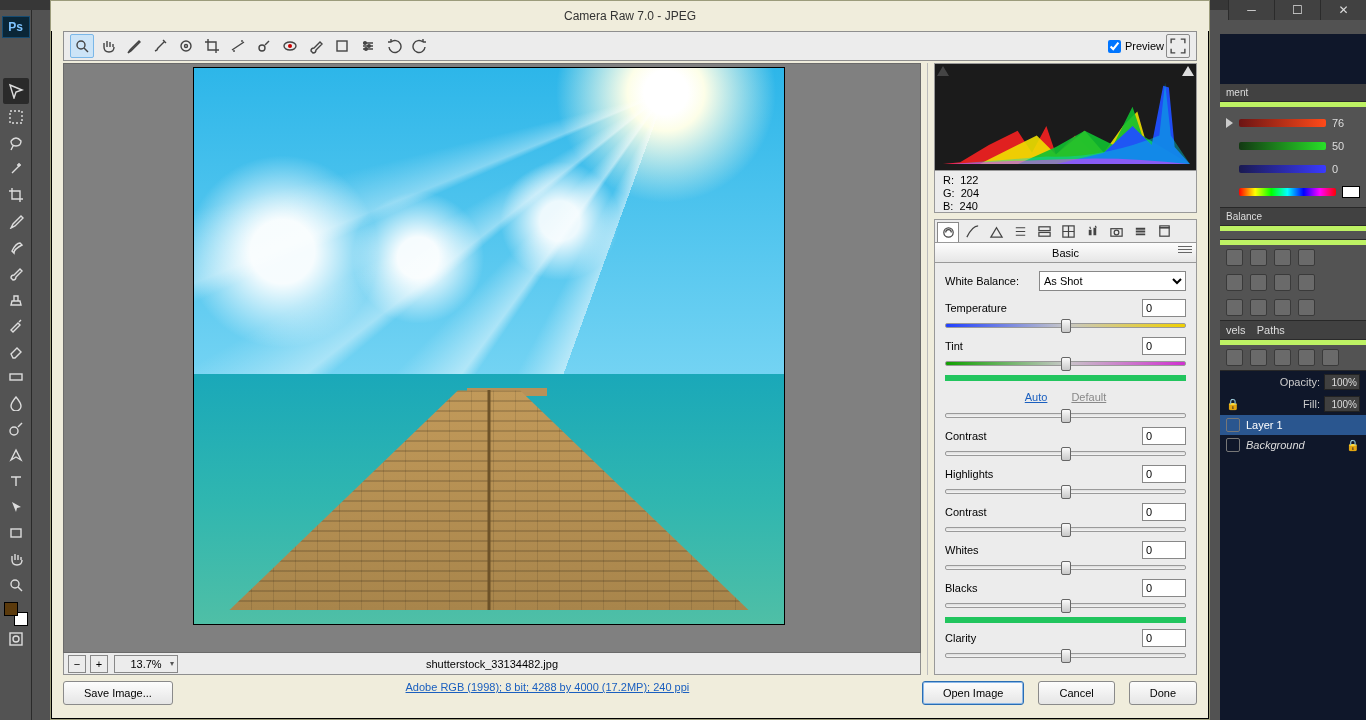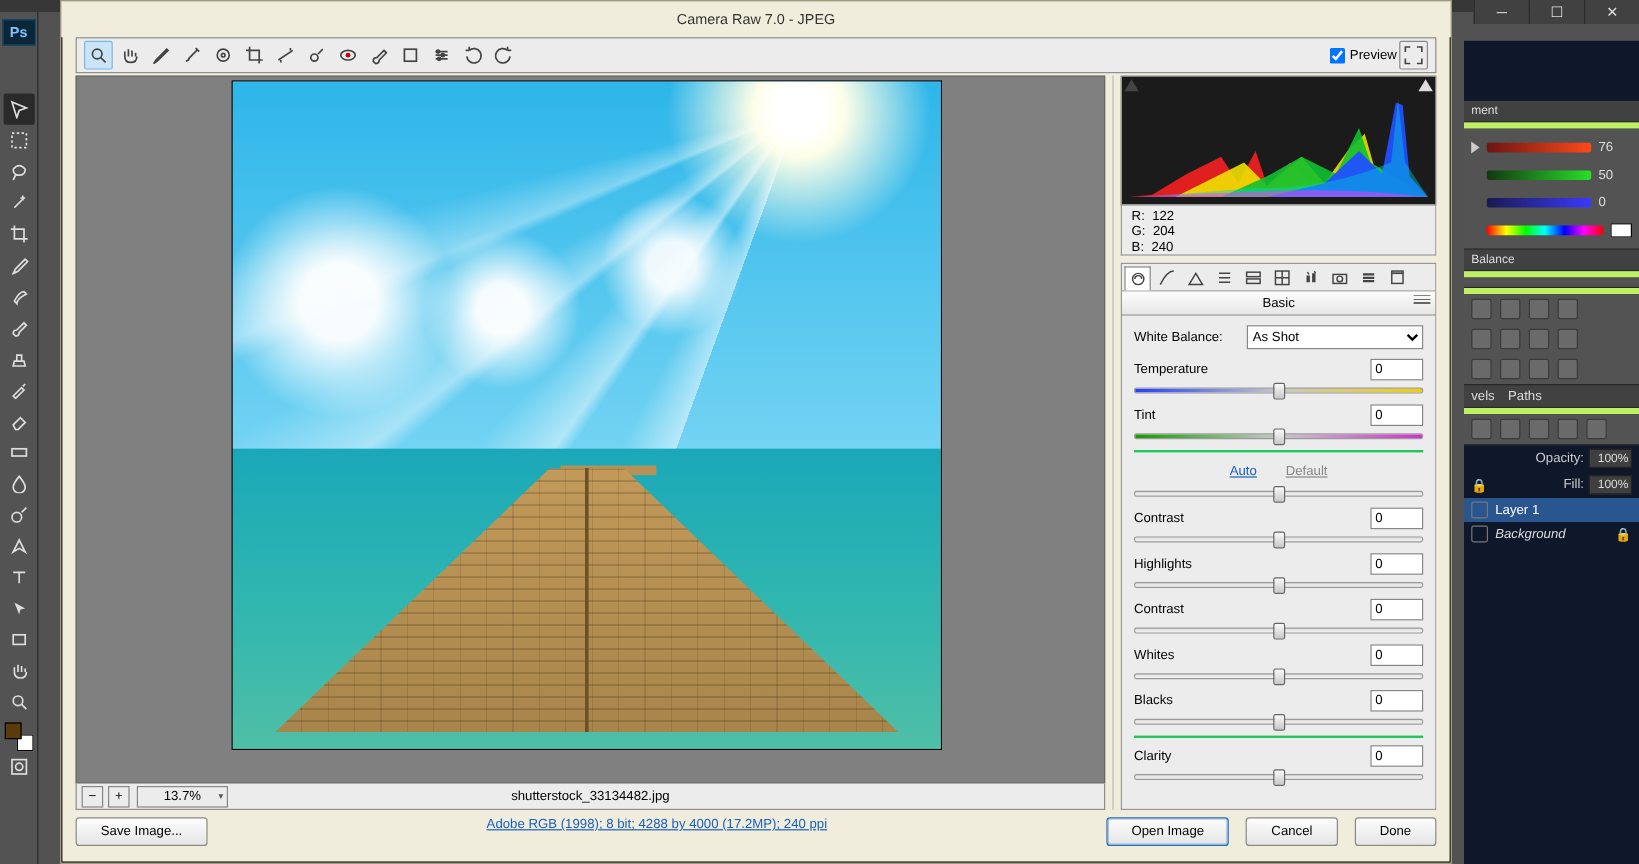--- a/index.html
+++ b/index.html
@@ -82,21 +82,21 @@
   .img-pier{ position:absolute; left:50%; top:58%; width:520px; height:220px; transform:translateX(-50%); background:linear-gradient(#c29a5a,#a8854b); clip-path:polygon(44% 0,56% 0,100% 100%,0 100%);}
   .img-pier::before, .img-pier::after{ content:""; position:absolute; inset:0; }
   .img-pier::before{ background:repeating-linear-gradient( to bottom, rgba(0,0,0,.15) 0 2px, rgba(0,0,0,0) 2px 10px);}
   .img-pier::after{ background:repeating-linear-gradient( to right, rgba(0,0,0,.1) 0 1px, rgba(0,0,0,0) 1px 22px);}
   .img-gap{ position:absolute; left:50%; top:58%; width:3px; height:220px; background:#6d5228; transform:translateX(-50%);}
   .img-platform{ position:absolute; left:49%; top:57.5%; width:80px; height:8px; background:#b89158; transform:translateX(-20%); }
 
   
   .cr-left-bottom { height:22px; background:#ececec; border:1px solid #8f8f8f; border-top:none; display:flex; align-items:center; position:relative;}
   .zoom-btn{ width:18px;height:18px; border:1px solid #888; margin-left:4px; display:flex; align-items:center; justify-content:center; }
-  .zoom-combo{ width:76px; height:18px; border:1px solid #888; margin-left:6px; display:flex; align-items:center; justify-content:center; position:relative;}
+  .zoom-combo{ width:64px; height:18px; border:1px solid #888; margin-left:6px; display:flex; align-items:center; justify-content:center; position:relative;}
   .zoom-combo::after{content:"▾"; position:absolute; right:3px; font-size:8px; color:#555;}
   .file-name{ position:absolute; left:50%; transform:translateX(-50%);}
   
   
   .histo-wrap{ height:108px; border:1px solid #999; background:#1b1b1b; position:relative; }
   .histo-tri{ position:absolute; top:2px; width:12px; height:12px; }
   .histo-tri.left{ left:2px;}
   .histo-tri.right{ right:2px;}
   .histo-tri::before{content:""; display:block; width:0;height:0; border-left:6px solid transparent;border-right:6px solid transparent;}
   .histo-tri.left::before{ border-bottom:10px solid #444;}
@@ -113,21 +113,21 @@
   .tab-ico svg{ width:15px;height:15px; fill:none; stroke:#444; stroke-width:1.3;}
 
   
   .basic-title{ height:20px; border:1px solid #999; border-top:none; background:linear-gradient(#fdfdfd,#e6e6e6); display:flex; align-items:center; justify-content:center; position:relative;}
   .basic-title .menu-ico{position:absolute; right:4px; top:3px; width:14px;height:9px; background:repeating-linear-gradient(#666 0 1px, transparent 1px 3px);}
   
   
   .slider-area{ flex:1; overflow-y:auto; border:1px solid #999; border-top:none; background:#ececec; padding:8px 10px 4px;}
   .wb-row{ display:flex; align-items:center; gap:20px; margin-bottom:8px;}
   .wb-row select{ flex:1; height:20px; border:1px solid #888; background:#fff; font-size:11px;}
-  .sld-group{ border-top:2px solid #22c55e; margin-top:6px; padding-top:6px;}
+  .sld-group{ border-top:6px solid #22c55e; margin-top:6px; padding-top:6px;}
   .sld-group.first{ border-top:none; margin-top:0; padding-top:0;}
   .auto-row{ display:flex; justify-content:center; gap:24px; margin:4px 0 6px;}
   .auto-row a{ color:#1a5fbf; text-decoration:underline; cursor:pointer;}
   .auto-row a.gray{ color:#888;}
   .sld{ margin-bottom:6px; }
   .sld-head{ display:flex; justify-content:space-between; align-items:center;gap:26px;}
   .sld-head input{ width:44px; height:18px; border:1px solid #888; text-align:left; padding-left:3px; font-size:11px;}
   .sld-track{ position:relative; height:12px; margin-top:2px;}
   .sld-track .rail{ position:absolute; left:0; right:0; top:4px; height:5px; border-radius:2px; border:1px solid #9a9a9a; background:linear-gradient(#ddd,#f5f5f5);}
   .sld-track .rail.temp{ background:linear-gradient(90deg,#2040ff,#c8c8c8,#f0d000);}

